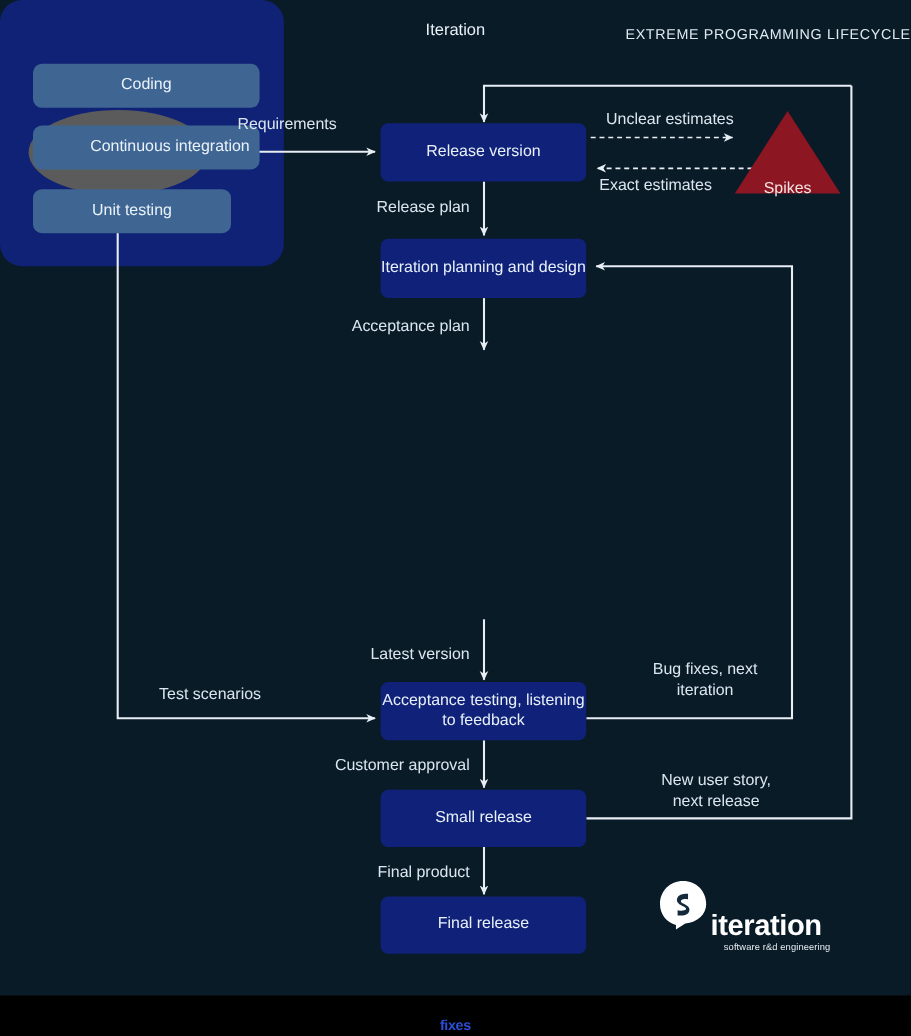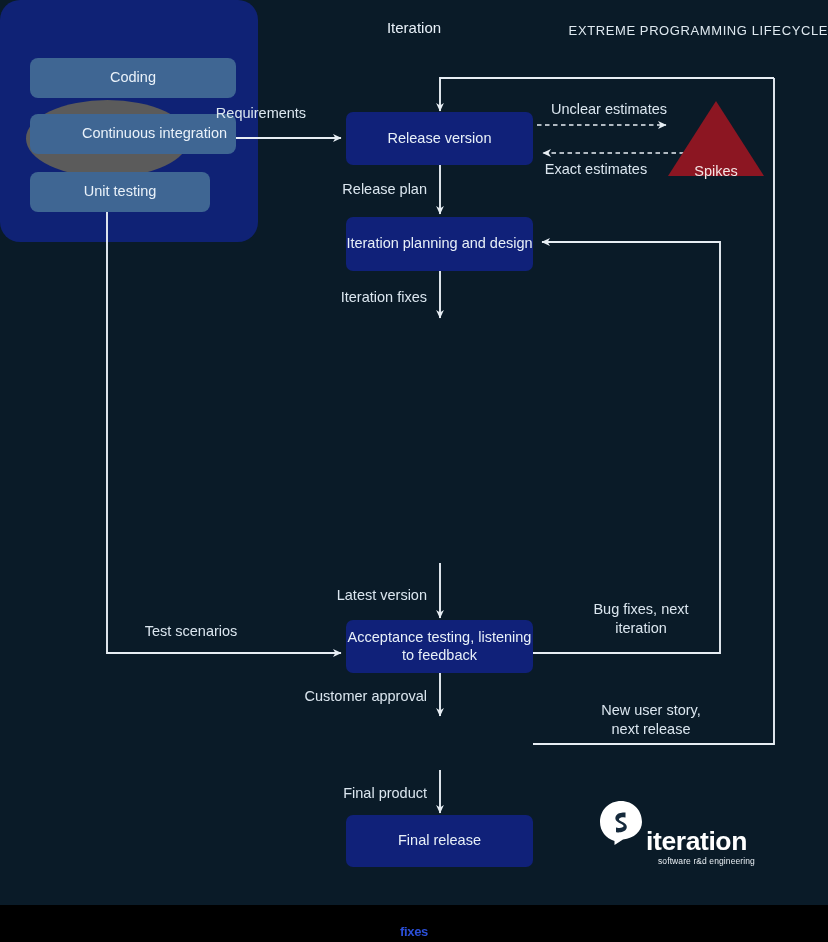--- a/index.html
+++ b/index.html
@@ -211,34 +211,37 @@
     <div class="node sub" style="left:30px;top:172px;width:180px;height:40px;">
       <span>Unit testing</span>
     </div>
   </div>
 
   <div class="node proc" style="left:346px;top:620px;width:187px;height:53px;">
     <span>Acceptance testing,
 listening to feedback</span>
   </div>
 
+  <div class="node proc" style="left:346px;top:718px;width:187px;height:52px;">
+    <span>Small release</span>
+  </div>
 
   <div class="node proc" style="left:346px;top:815px;width:187px;height:52px;">
     <span>Final release</span>
   </div>
 
   <div class="edge-label" style="left:196px;top:104px;width:130px;">Requirements</div>
 
   <div class="edge-label" style="left:533px;top:100px;width:152px;">Unclear estimates</div>
 
   <div class="edge-label" style="left:520px;top:160px;width:152px;">Exact estimates</div>
 
   <div class="edge-label el-left" style="left:247px;top:180px;width:180px;">Release plan</div>
 
-  <div class="edge-label el-left" style="left:247px;top:288px;width:180px;">Iteration fixes</div>
+  <div class="edge-label el-left" style="left:247px;top:288px;width:180px;">Acceptance plan</div>
 
   <div class="edge-label el-left" style="left:237px;top:586px;width:190px;">Latest version</div>
 
   <div class="edge-label" style="left:116px;top:622px;width:150px;">Test scenarios</div>
 
   <div class="edge-label" style="left:556px;top:600px;width:170px;">Bug fixes, next
 iteration</div>
 
   <div class="edge-label el-left" style="left:237px;top:687px;width:190px;">Customer approval</div>
 

